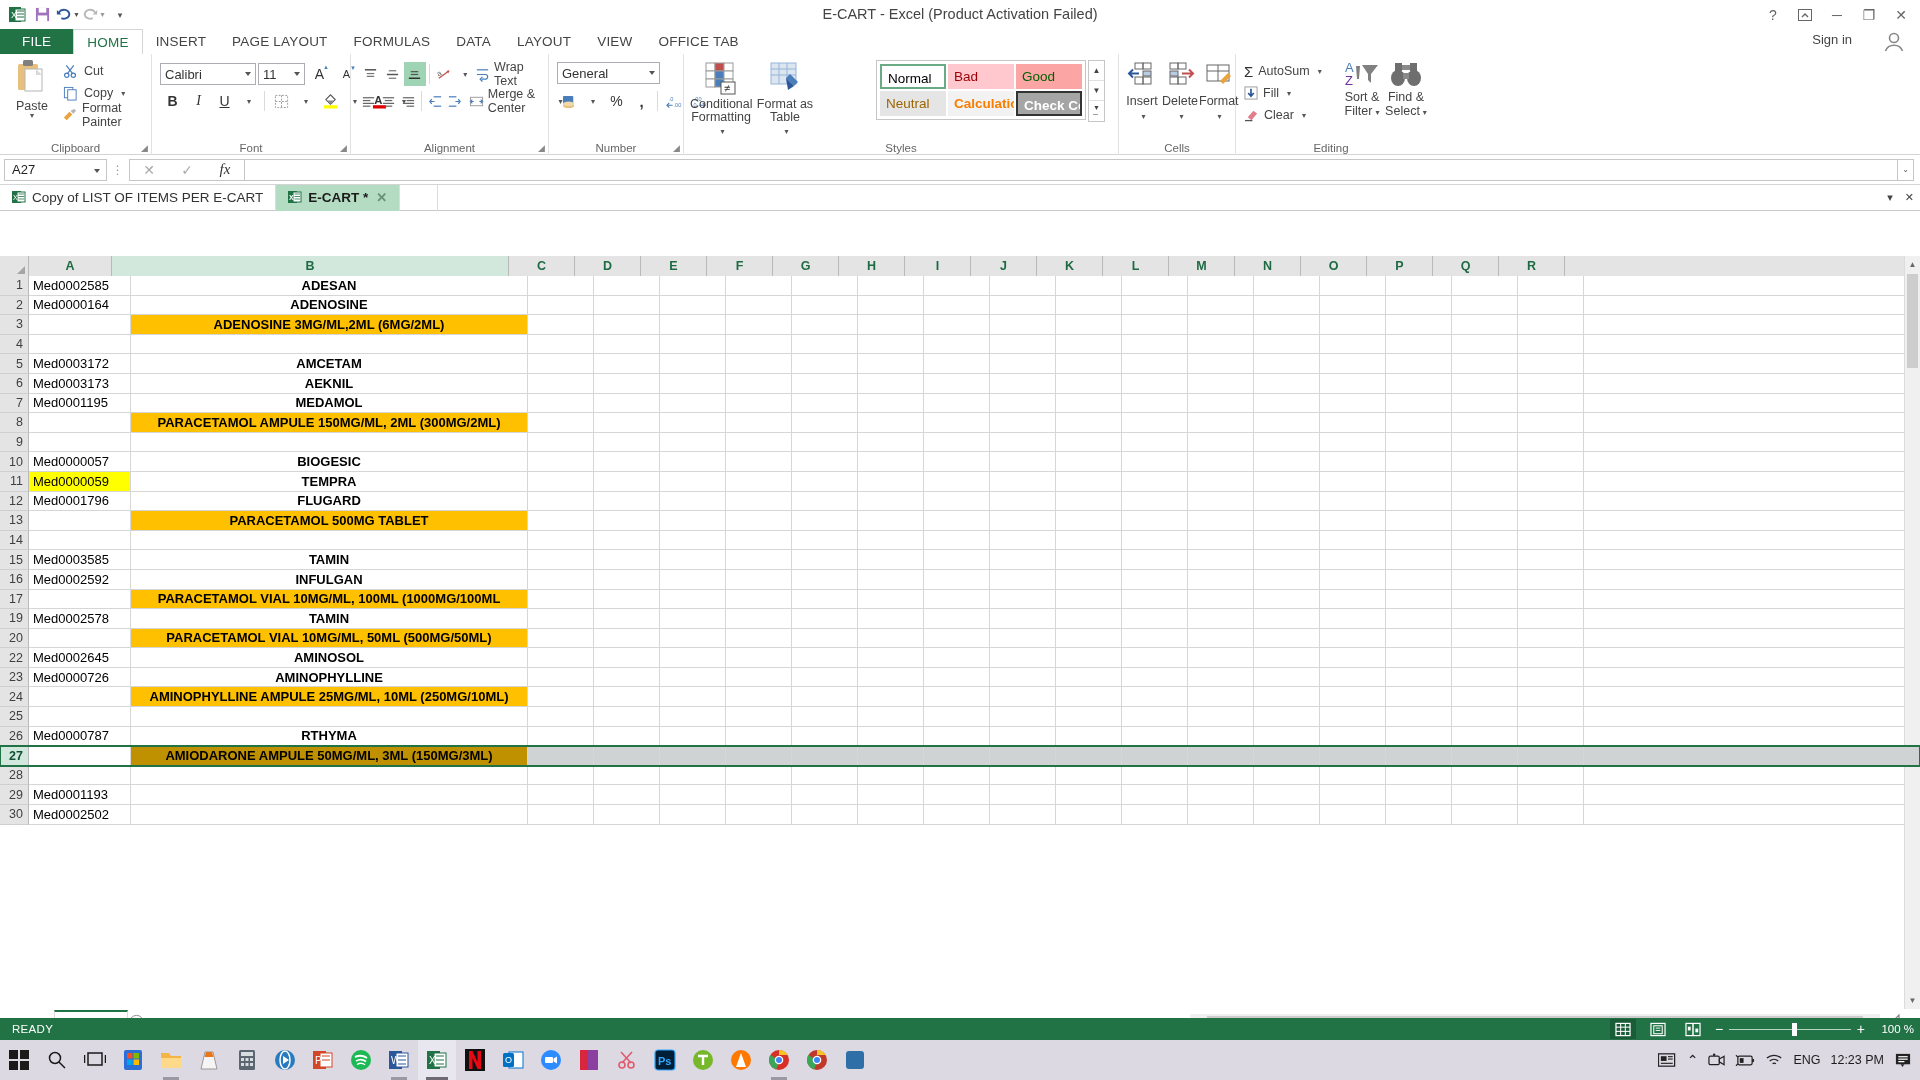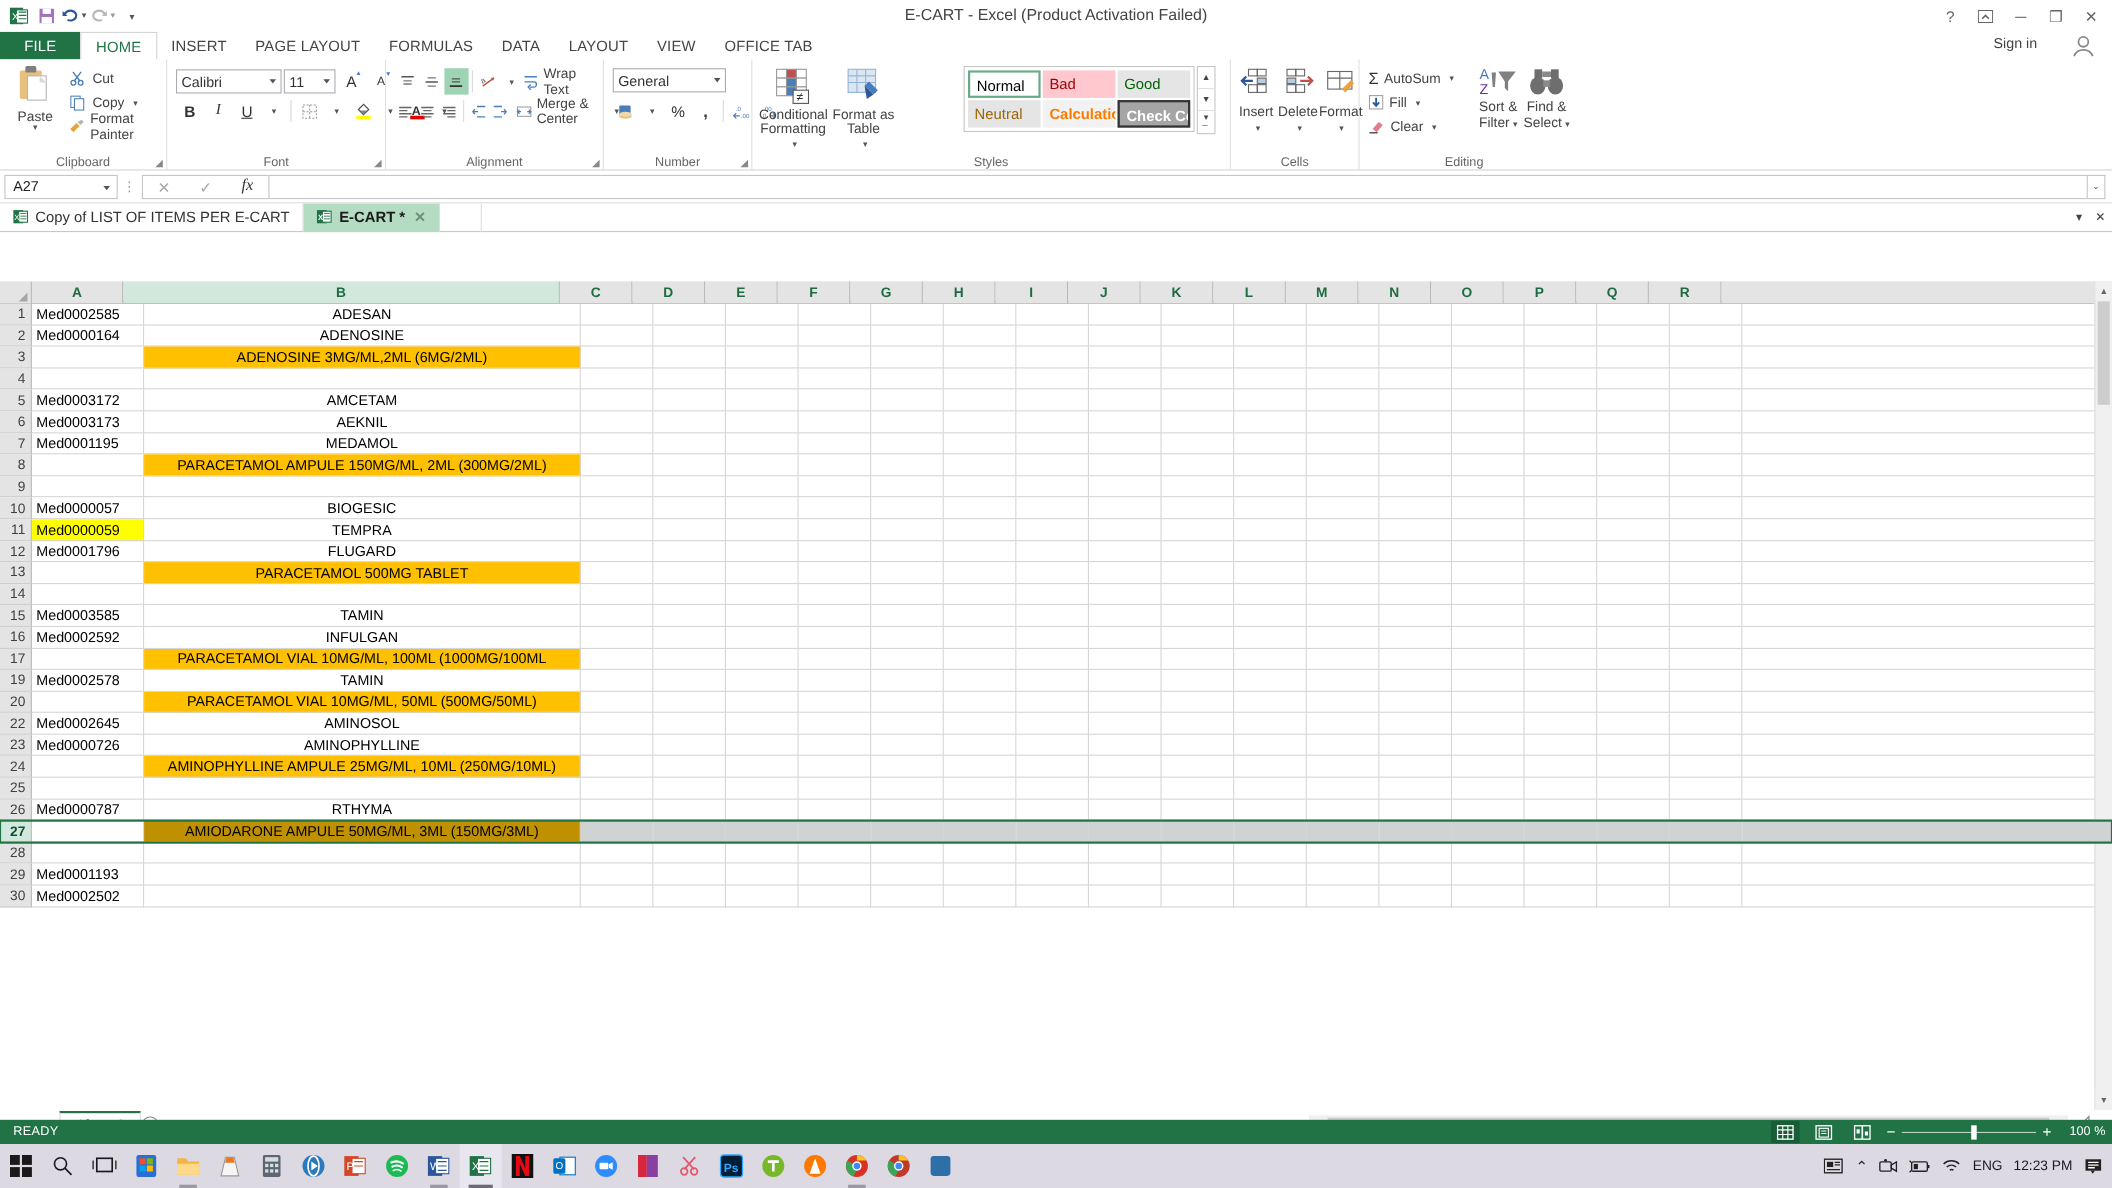--- a/index.html
+++ b/index.html
@@ -132,21 +132,21 @@
   .sel-all { width: 29px; height: 20px; background: #e4e4e4; border-right: 1px solid #b9b9b9; position: relative; }
   .sel-all::after { content:''; position:absolute; right:3px; bottom:2px; width:0;height:0;border-left:8px solid transparent; border-bottom:8px solid #a6a6a6;}
   .colhdr { height: 20px; background: #e4e4e4; border-right: 1px solid #b9b9b9; display: flex; align-items: center; justify-content: center; font-size: 12.5px; color: #1e6b43; font-weight: bold; }
   .colhdr.selcol { background: #d3e8dc; }
   .grid-body { position: absolute; top: 20px; left: 0; right: 0; bottom: 0; overflow: hidden; }
   .row { height: 19.6px; display: flex; }
   .rowhdr { width: 29px; background: #e4e4e4; border-right: 1px solid #b9b9b9; border-bottom: 1px solid #cfcfcf; display: flex; align-items: center; justify-content: flex-end; padding-right: 5px; font-size: 12.5px; color: #3f3f3f; }
   .rowhdr.selrow { background: #d3e8dc; color: #0f5132; font-weight: bold; }
   .cell { border-right: 1px solid #d6d6d6; border-bottom: 1px solid #d6d6d6; font-size: 13px; color: #000; display: flex; align-items: center; overflow: hidden; white-space: nowrap; }
   .cell.a { width: 102px; padding-left: 4px; }
-  .cell.b { width: 397px; justify-content: center; }
+  .cell.b { width: 397px; justify-content: center; font-weight: bold; }
   .cell.n { width: 66px; }
   .cell.tail { flex: 1; border-right: none; }
   .hl-orange { background: #ffc000; }
   .hl-yellow { background: #ffff00; }
   .hl-dark { background: #bf9000; }
   .rowsel .cell { background: #cfd3d4; }
   .rowsel .cell.a { background: #ffffff; }
   .rowsel .cell.b { background: #bf9000; }
   .row.rowsel { outline: 2px solid #217346; outline-offset: -1px; position: relative; z-index: 3; }
 
@@ -585,21 +585,21 @@
               <path d="M20 18 L28 26 L22 30 Z" fill="#2b579a"></path>
           </svg>
         </div>
         <div style="line-height:12.5px;">Format as Table</div>
         <span class="caret">▾</span>
       </div>
     </div>
     <div class="style-gallery">
       <div class="style-cell" style="background:#ffffff;color:#000;border:2px solid #6aab85;">Normal</div>
       <div class="style-cell" style="background:#ffc7ce;color:#9c0006;">Bad</div>
-      <div class="style-cell" style="background:#e5e5e5;color:#006100;">Good</div>
+      <div class="style-cell" style="background:#fca5a5;color:#006100;">Good</div>
       <div class="style-cell" style="background:#e5e5e5;color:#9c6500;">Neutral</div>
       <div class="style-cell" style="background:#f2f2f2;color:#fa7d00;font-weight:bold;">Calculation</div>
       <div class="style-cell" style="background:#a5a5a5;color:#fff;font-weight:bold;border:2px solid #333;">Check Cell</div>
     </div>
     <div class="gallery-scroll">
       <div>▲</div>
       <div>▼</div>
       <div style="border-bottom:none;">
           <span style="font-size:7px;line-height:7px;">▼<br>─</span>
         </div>

